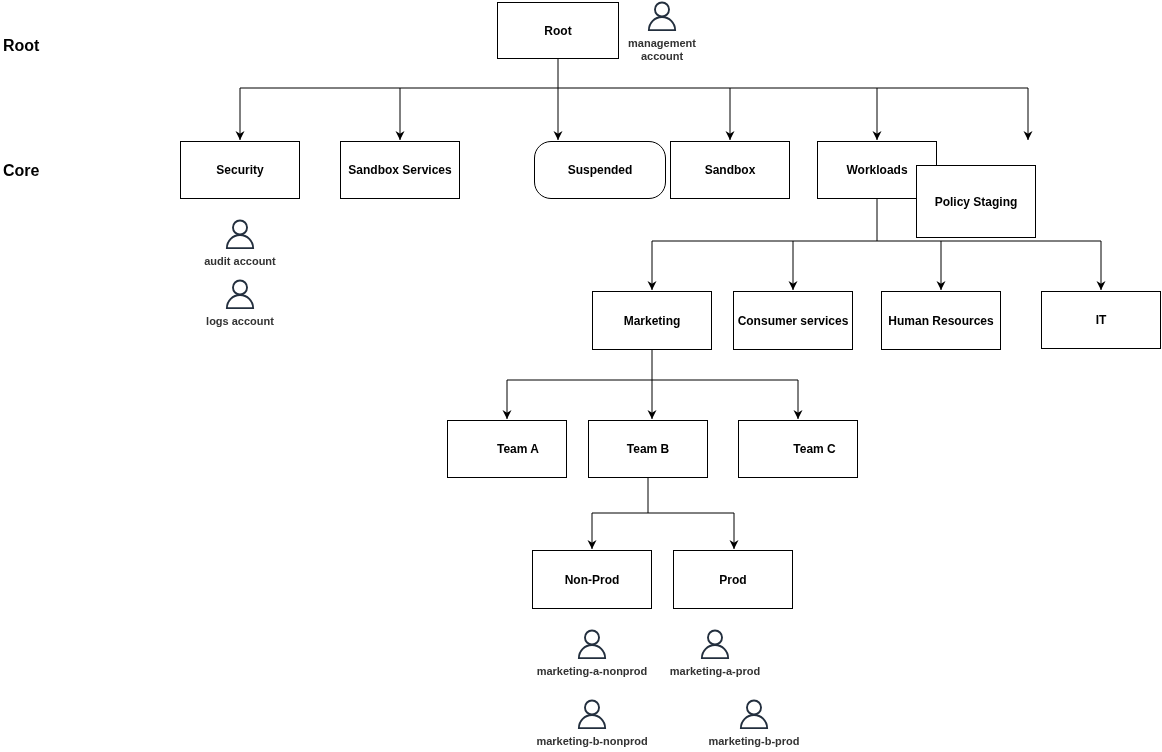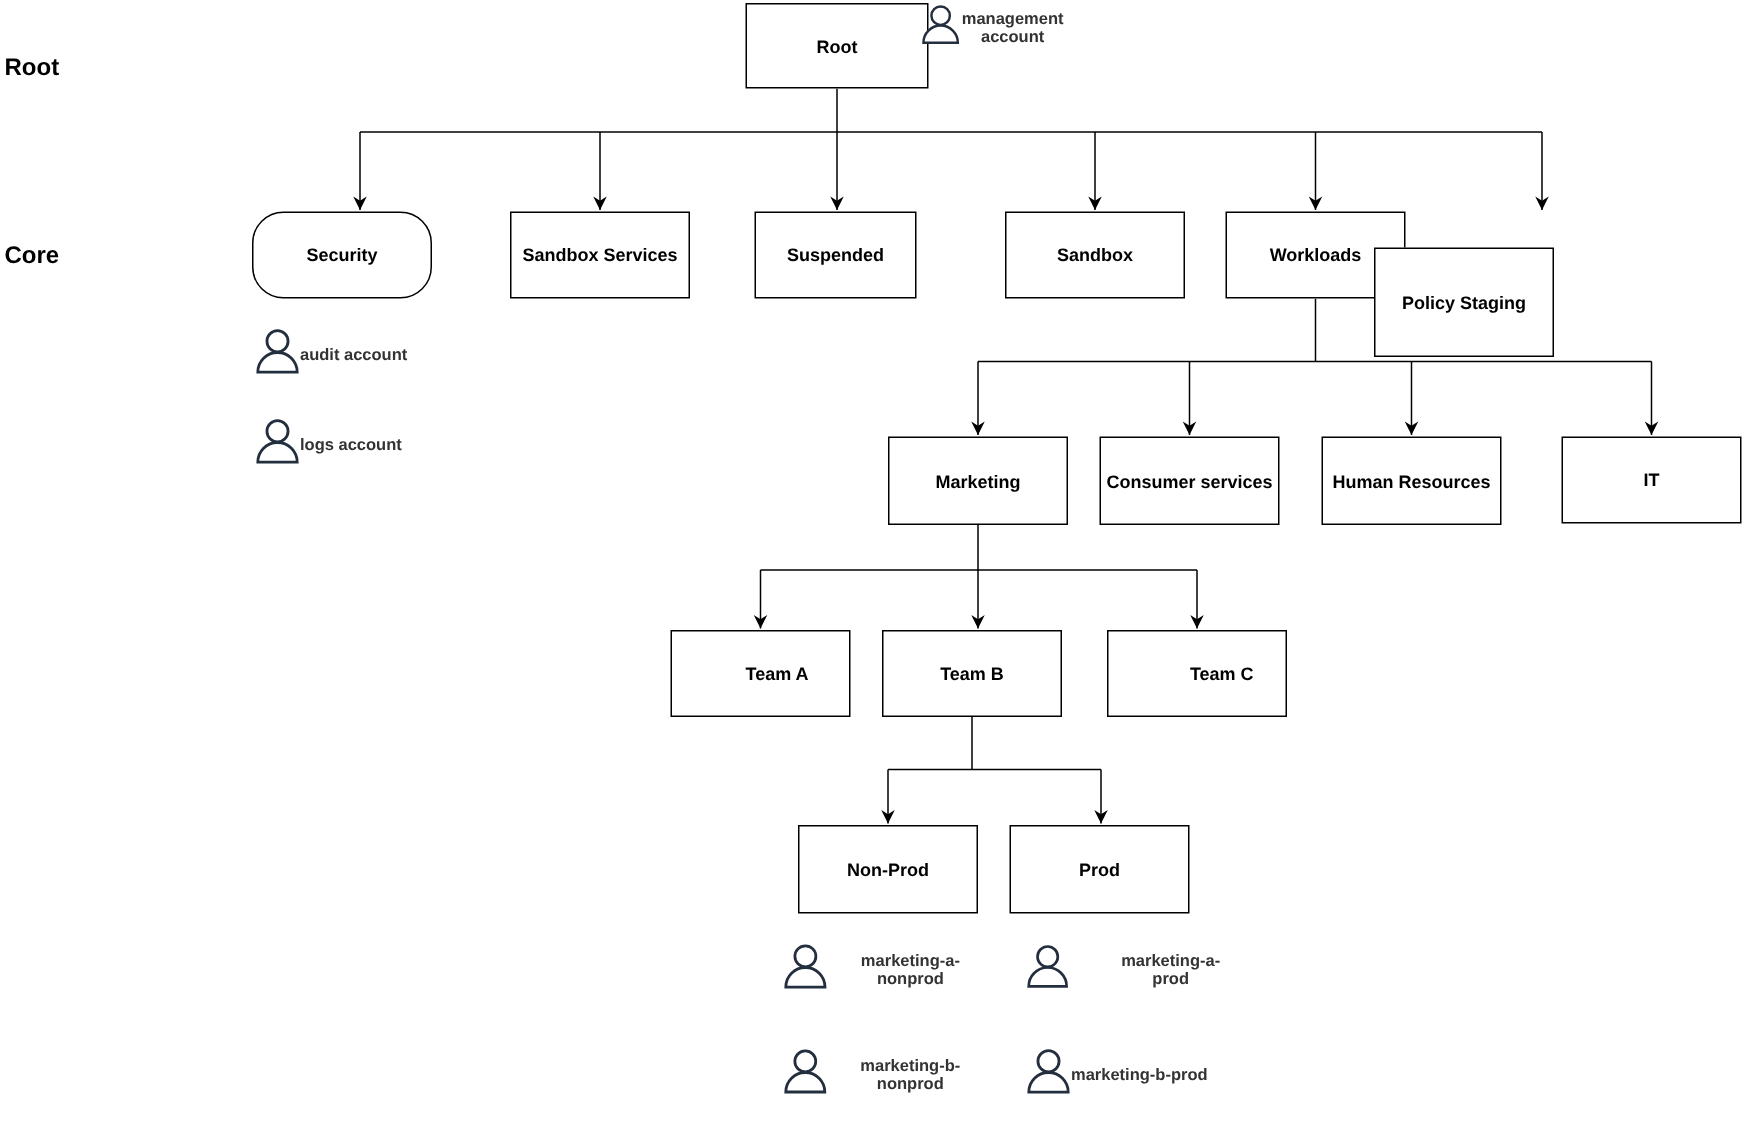--- a/index.html
+++ b/index.html
@@ -33,20 +33,21 @@
   .rowlabel {
     position: absolute;
     font-weight: bold;
     font-size: 16px;
     color: #000000;
     white-space: nowrap;
   }
   .account {
     position: absolute;
     display: flex;
+    flex-direction: column;
     align-items: center;
   }
   .account .person-icon { width: 30px; height: 32px; display: block; }
   .acct-label {
     margin-top: 4px;
     font-weight: bold;
     font-size: 11px;
     line-height: 12.5px;
     color: #333333;
     text-align: center;
@@ -93,27 +94,27 @@
     </g>
   </svg>
 
   <div class="rowlabel" style="left:3px; top:37px;">Root</div>
   <div class="rowlabel" style="left:3px; top:162px;">Core</div>
 
   <div class="node" style="left:497px; top:2px;  width:122px; height:57px;">
       <span>Root</span>
     </div>
 
-  <div class="node" style="left:168px; top:141px; width:120px; height:58px;border-radius:21px;">
+  <div class="node" style="left:180px; top:141px; width:120px; height:58px;">
       <span>Security</span>
     </div>
   <div class="node" style="left:340px; top:141px; width:120px; height:58px;">
       <span>Sandbox Services</span>
     </div>
-  <div class="node" style="left:503px; top:141px; width:108px; height:58px;">
+  <div class="node" style="left:534px; top:141px; width:132px; height:58px;border-radius:17px;">
       <span>Suspended</span>
     </div>
   <div class="node" style="left:670px; top:141px; width:120px; height:58px;">
       <span>Sandbox</span>
     </div>
   <div class="node" style="left:817px; top:141px; width:120px; height:58px;">
       <span>Workloads</span>
     </div>
   <div class="node" style="left:916px; top:141px; width:120px; height:73px;margin-top:24px;">
       <span>Policy Staging</span>
@@ -182,21 +183,21 @@
   <div class="account" style="left:522px; top:629px; width:140px;">
     <svg class="person-icon" viewBox="0 0 32 34" xmlns="http://www.w3.org/2000/svg">
       <g stroke="#232f3e" stroke-width="2" fill="#ffffff">
         <path d="M2,31 A14,14 0 0 1 30,31 Z"></path>
         <circle cx="16" cy="9" r="7.5"></circle>
       </g>
     </svg>
     <div class="acct-label">marketing-a-nonprod</div>
   </div>
 
-  <div class="account" style="left:684px; top:629px; width:140px;gap:24px;">
+  <div class="account" style="left:645px; top:629px; width:140px;">
     <svg class="person-icon" viewBox="0 0 32 34" xmlns="http://www.w3.org/2000/svg">
       <g stroke="#232f3e" stroke-width="2" fill="#ffffff">
         <path d="M2,31 A14,14 0 0 1 30,31 Z"></path>
         <circle cx="16" cy="9" r="7.5"></circle>
       </g>
     </svg>
     <div class="acct-label">marketing-a-prod</div>
   </div>
 
   <div class="account" style="left:522px; top:699px; width:140px;justify-content:space-between;">

